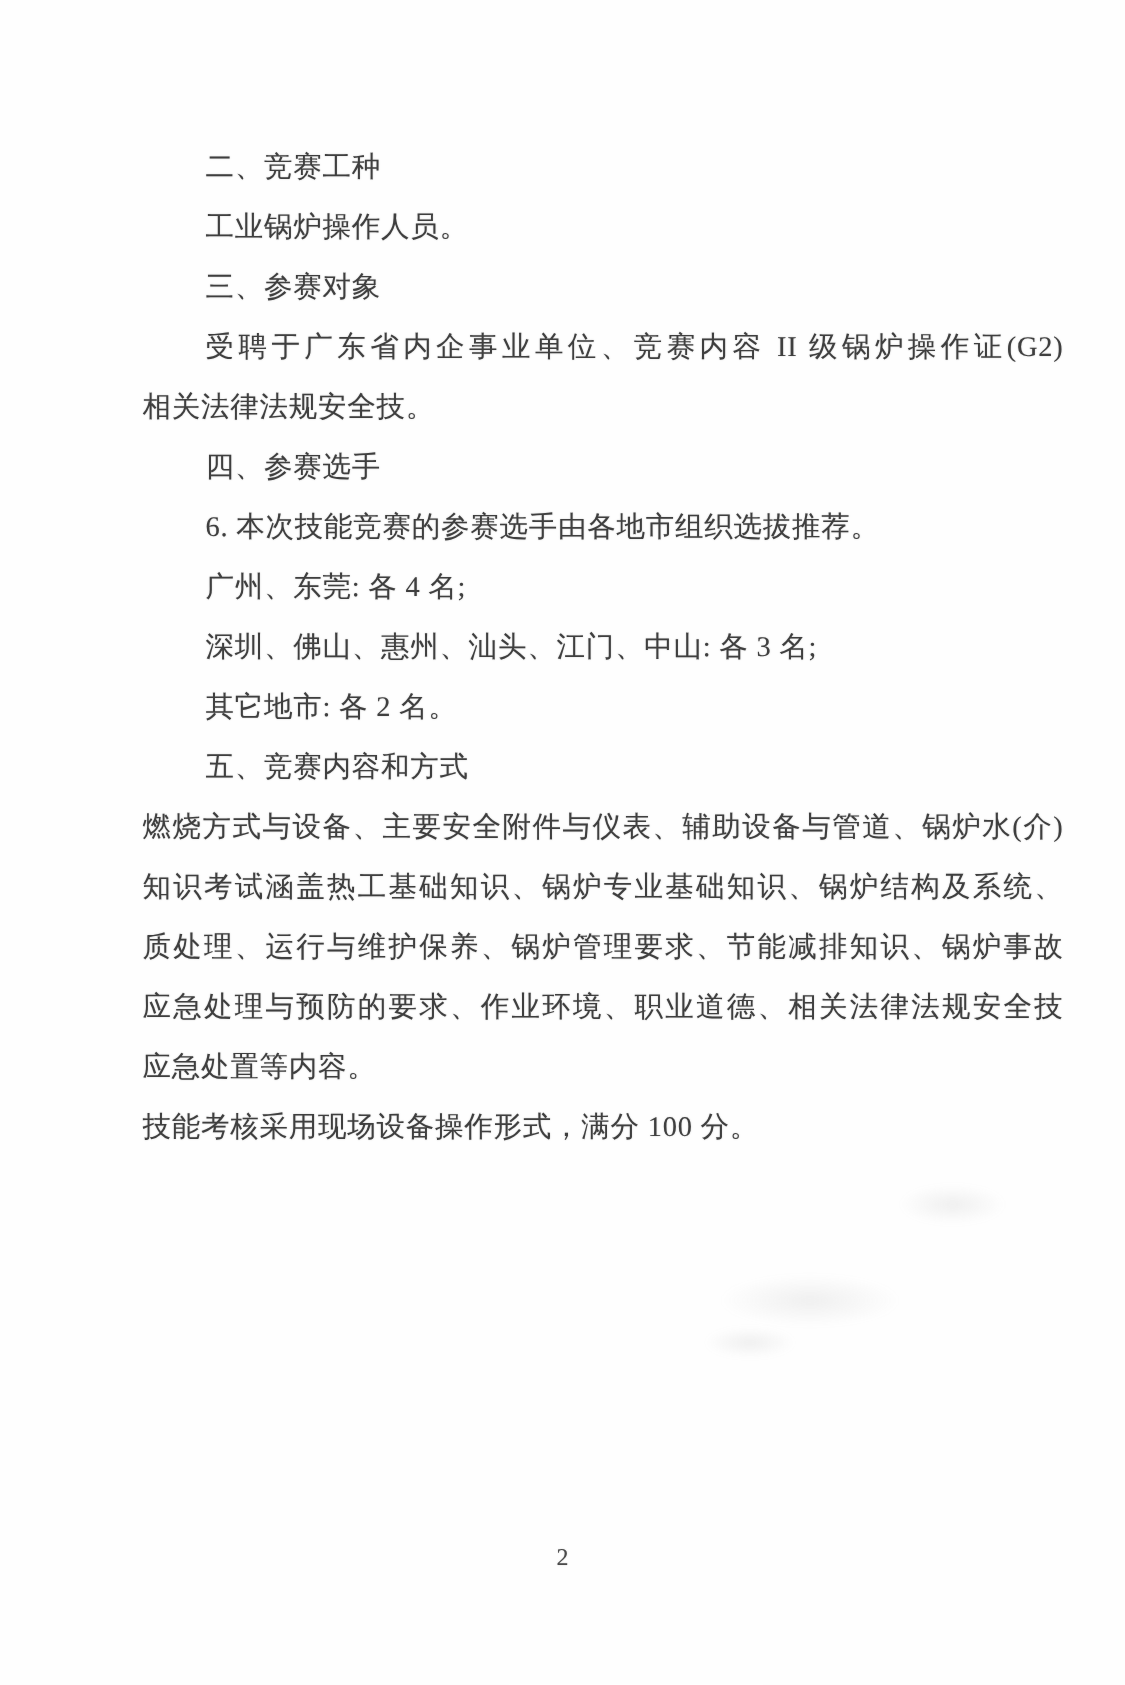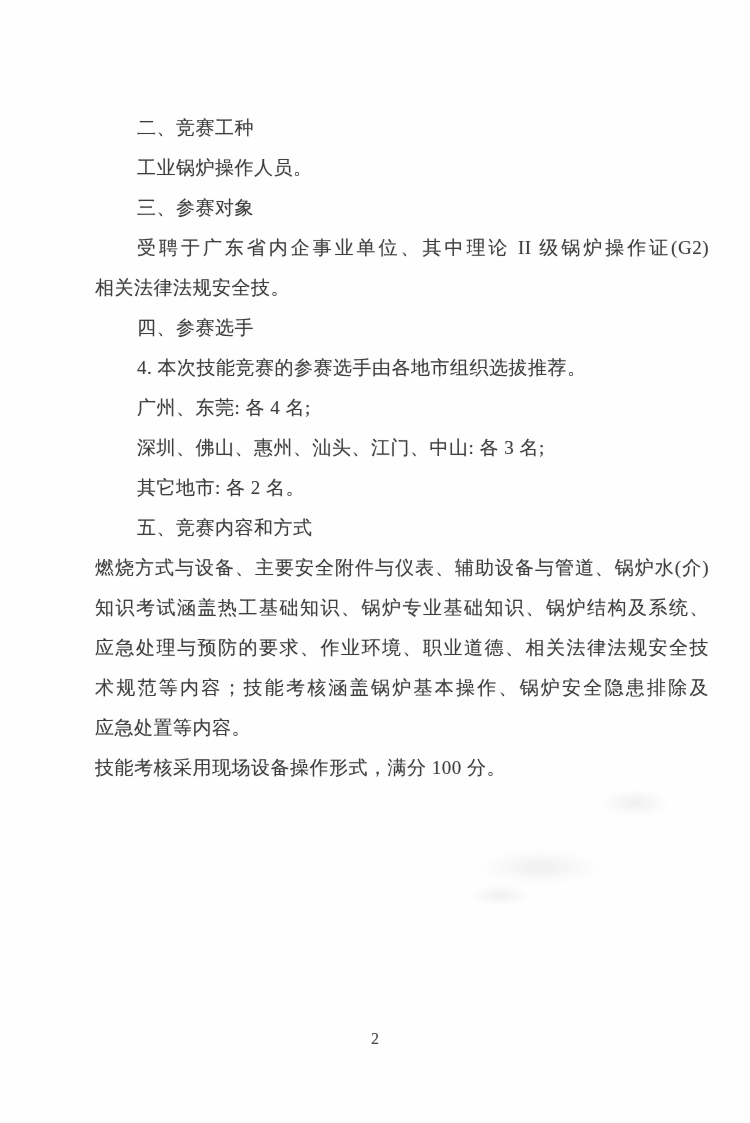--- a/index.html
+++ b/index.html
@@ -8,21 +8,21 @@
     position: relative;
     width: 750px;
     height: 1123px;
     background: #fefefe;
     overflow: hidden;
     font-family: "Liberation Serif", "DejaVu Serif", serif;
     color: #3f3f3f;
   }
   .content {
     position: absolute;
-    top: 108px;
+    top: 92px;
     left: 95px;
     width: 614px;
   }
   .line {
     height: 40px;
     line-height: 40px;
     font-size: 19px;
     letter-spacing: 0.5px;
     white-space: normal;
     overflow: hidden;
@@ -57,32 +57,32 @@
   .smudge.s3 { left: 470px; top: 885px; width: 60px;  height: 20px; }
 </style>
 </head>
 <body>
 
 <div class="page">
   <div class="content">
     <div class="line indent">二、竞赛工种</div>
     <div class="line indent">工业锅炉操作人员。</div>
     <div class="line indent">三、参赛对象</div>
-    <div class="line indent justify">受聘于广东省内企事业单位、其中理论 II 级锅炉操作证(G2)</div>
+    <div class="line indent justify">受聘于广东省内企事业单位、竞赛内容 II 级锅炉操作证(G2)</div>
     <div class="line">相关法律法规安全技。</div>
     <div class="line indent">四、参赛选手</div>
-    <div class="line indent">4. 本次技能竞赛的参赛选手由各地市组织选拔推荐。</div>
+    <div class="line indent">6. 本次技能竞赛的参赛选手由各地市组织选拔推荐。</div>
     <div class="line indent">广州、东莞: 各 4 名;</div>
     <div class="line indent">深圳、佛山、惠州、汕头、江门、中山: 各 3 名;</div>
     <div class="line indent">其它地市: 各 2 名。</div>
     <div class="line indent">五、竞赛内容和方式</div>
     <div class="line justify">燃烧方式与设备、主要安全附件与仪表、辅助设备与管道、锅炉水(介)</div>
     <div class="line justify">知识考试涵盖热工基础知识、锅炉专业基础知识、锅炉结构及系统、</div>
+    <div class="line justify">质处理、运行与维护保养、锅炉管理要求、节能减排知识、锅炉事故</div>
     <div class="line justify">应急处理与预防的要求、作业环境、职业道德、相关法律法规安全技</div>
-    <div class="line justify">术规范等内容；技能考核涵盖锅炉基本操作、锅炉安全隐患排除及</div>
     <div class="line">应急处置等内容。</div>
     <div class="line">技能考核采用现场设备操作形式，满分 100 分。</div>
   </div>
 
   <div class="smudge s1"></div>
   <div class="smudge s2"></div>
   <div class="smudge s3"></div>
 
   <div class="page-number">2</div>
 </div>

